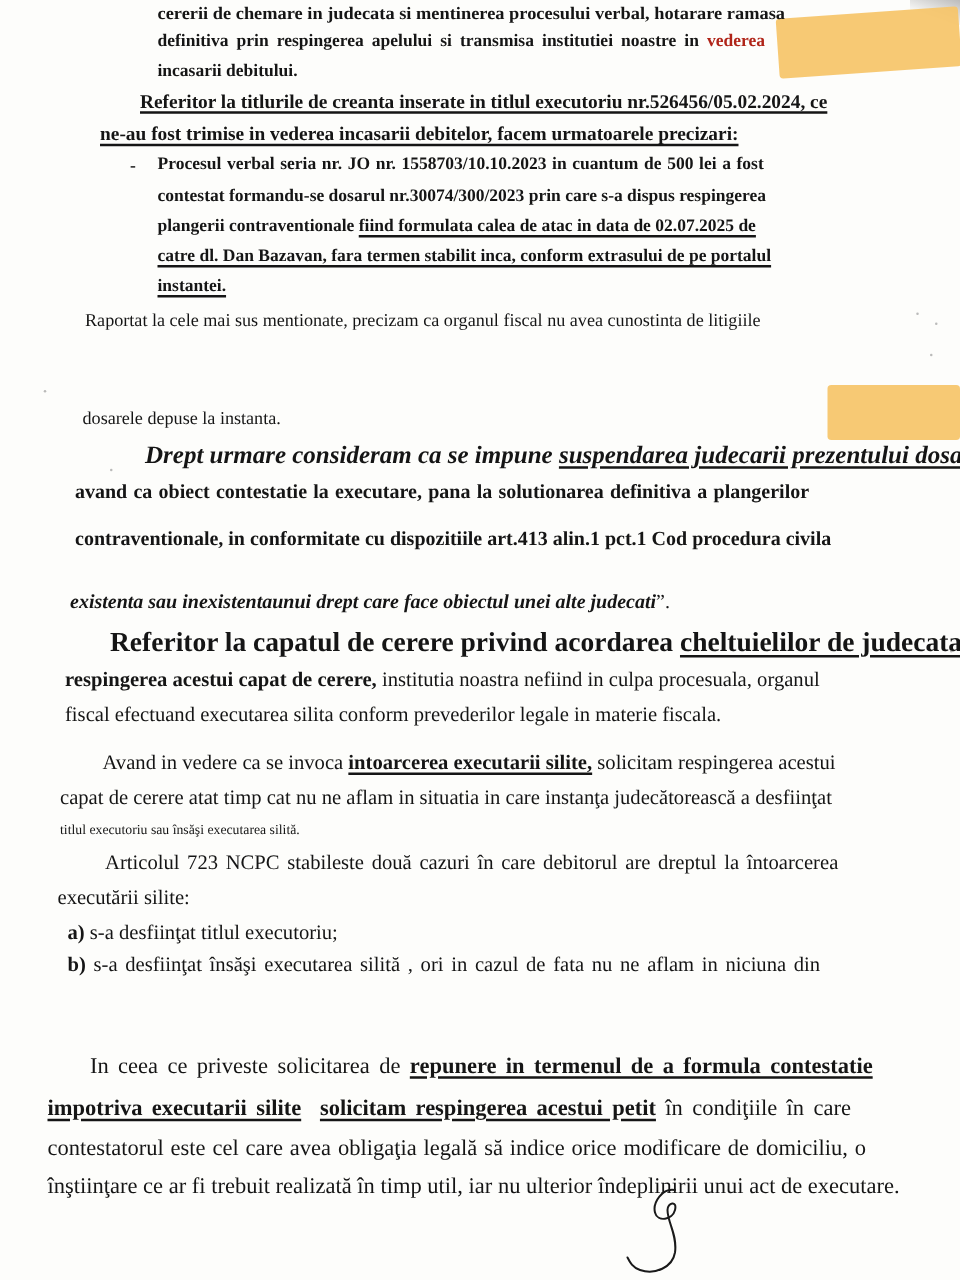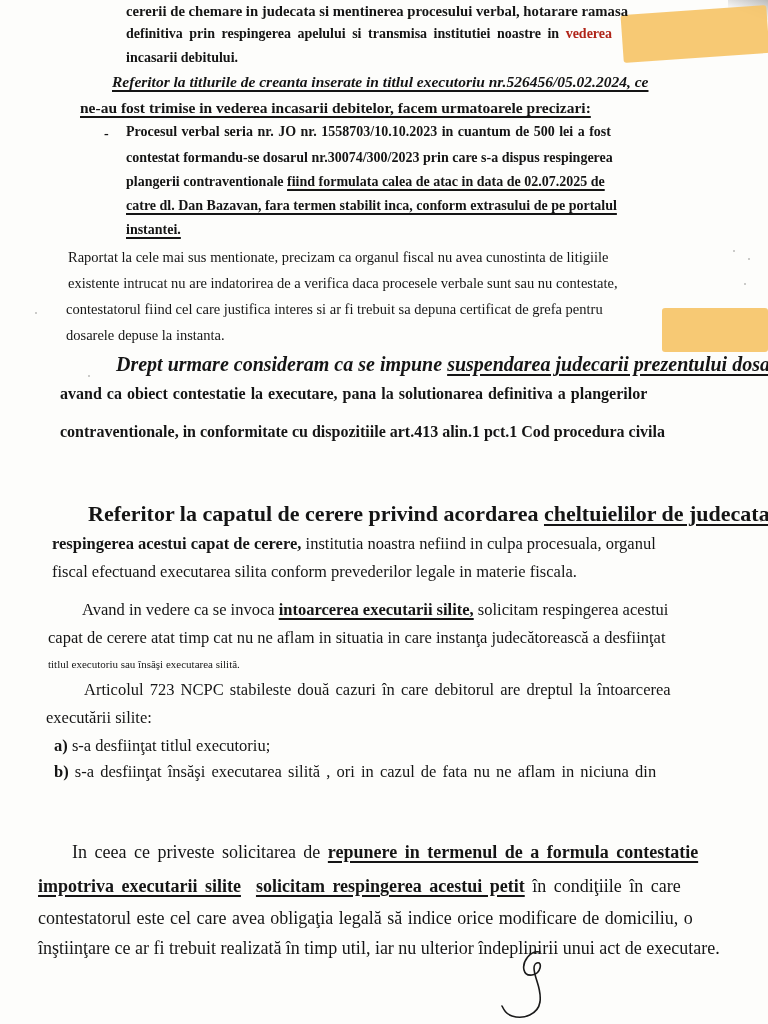--- a/index.html
+++ b/index.html
@@ -40,38 +40,37 @@
 <div class="page">
   <div class="shadow-corner"></div>
 
   <div class="hl" style="left:622px;top:10px;width:146px;height:48px;transform:rotate(-4deg);"></div>
   <div class="hl" style="left:662px;top:308px;width:106px;height:44px;"></div>
 
   <div class="line b narrow" style="left:126px;top:2px;font-size:14px;transform:scaleX(1.05);">cererii de chemare in judecata si mentinerea procesului verbal, hotarare ramasa</div>
   <div class="line b" style="left:126px;top:24px;font-size:14px;word-spacing:3px;"><span>definitiva prin respingerea apelului si transmisa institutiei noastre in </span><span class="red">vederea</span></div>
   <div class="line b" style="left:126px;top:48px;font-size:14px;">incasarii debitului.</div>
 
-  <div class="line b u" style="left:112px;top:72px;font-size:15.5px;font-style:italic;">Referitor la titlurile de creanta inserate in titlul executoriu  nr.526456/05.02.2024, ce</div>
+  <div class="line b u" style="left:112px;top:72px;font-size:15.5px;">Referitor la titlurile de creanta inserate in titlul executoriu  nr.526456/05.02.2024, ce</div>
   <div class="line b u" style="left:80px;top:98px;font-size:15.5px;">ne-au fost trimise in vederea incasarii debitelor,  facem urmatoarele precizari:</div>
 
   <div class="line b" style="left:104px;top:124px;font-size:14px;">-</div>
   <div class="line b" style="left:126px;top:122px;font-size:14px;word-spacing:1px;">Procesul verbal seria nr. JO nr. 1558703/10.10.2023 in cuantum de 500 lei a fost</div>
   <div class="line b" style="left:126px;top:148px;font-size:14px;">contestat formandu-se dosarul nr.30074/300/2023 prin care s-a dispus respingerea</div>
   <div class="line b" style="left:126px;top:172px;font-size:14px;"><span>plangerii contraventionale </span><span class="u">fiind formulata calea de atac in data de 02.07.2025 de</span></div>
   <div class="line b u" style="left:126px;top:196px;font-size:14px;">catre dl. Dan Bazavan, fara termen stabilit inca, conform extrasului de pe portalul</div>
   <div class="line b u" style="left:126px;top:220px;font-size:14px;">instantei.</div>
 
   <div class="line" style="left:68px;top:247px;font-size:14.5px;">Raportat la cele mai sus mentionate, precizam ca organul fiscal nu avea cunostinta de litigiile</div>
-  <div class="line" style="left:68px;top:273px;font-size:14.5px;">existente  intrucat nu are indatorirea de a verifica daca procesele verbale sunt sau nu contestate,</div>
-  <div class="line" style="left:66px;top:299px;font-size:14.5px;">contestatorul fiind cel care justifica interes si ar fi trebuit sa depuna certificat de grefa pentru</div>
   <div class="line" style="left:66px;top:325px;font-size:14.5px;">dosarele depuse la instanta.</div>
 
   <div class="line b" style="left:116px;top:354px;font-size:20px;font-style:italic;"><span>Drept urmare consideram ca se impune </span><span class="u">suspendarea judecarii prezentului dosar</span></div>
   <div class="line b" style="left:60px;top:384px;font-size:16px;word-spacing:1px;">avand ca obiect contestatie la executare, pana la solutionarea definitiva a plangerilor</div>
   <div class="line b" style="left:60px;top:422px;font-size:16px;">contraventionale, in conformitate cu dispozitiile art.413 alin.1 pct.1 Cod procedura civila</div>
+  <div class="line b i" style="left:56px;top:472px;font-size:16px;"><span>existenta sau inexistentaunui drept care face obiectul unei alte judecati</span><span style="font-style:normal;font-weight:normal">”.</span></div>
 
   <div class="line" style="left:88px;top:504px;font-size:22px;"><span class="b">Referitor la capatul de cerere privind acordarea </span><span class="b u">cheltuielilor de judecata</span><span class="b">, solicitam</span></div>
   <div class="line" style="left:52px;top:534px;font-size:16.5px;"><span class="b">respingerea acestui capat de cerere,</span><span> institutia noastra nefiind in culpa procesuala, organul</span></div>
   <div class="line" style="left:52px;top:562px;font-size:16.5px;">fiscal efectuand executarea silita conform prevederilor legale in materie fiscala.</div>
 
   <div class="line" style="left:82px;top:600px;font-size:16.5px;"><span>Avand in vedere ca se invoca </span><span class="b u">intoarcerea executarii silite,</span><span> solicitam respingerea acestui</span></div>
   <div class="line" style="left:48px;top:628px;font-size:16.5px;">capat de cerere atat timp cat nu ne aflam in situatia in care instanţa judecătorească a desfiinţat</div>
   <div class="line" style="left:48px;top:654px;font-size:11px;">titlul executoriu sau însăşi executarea silită.</div>
 
   <div class="line" style="left:84px;top:680px;font-size:16.5px;word-spacing:2px;">Articolul 723 NCPC stabileste două cazuri în care debitorul are dreptul la întoarcerea</div>

